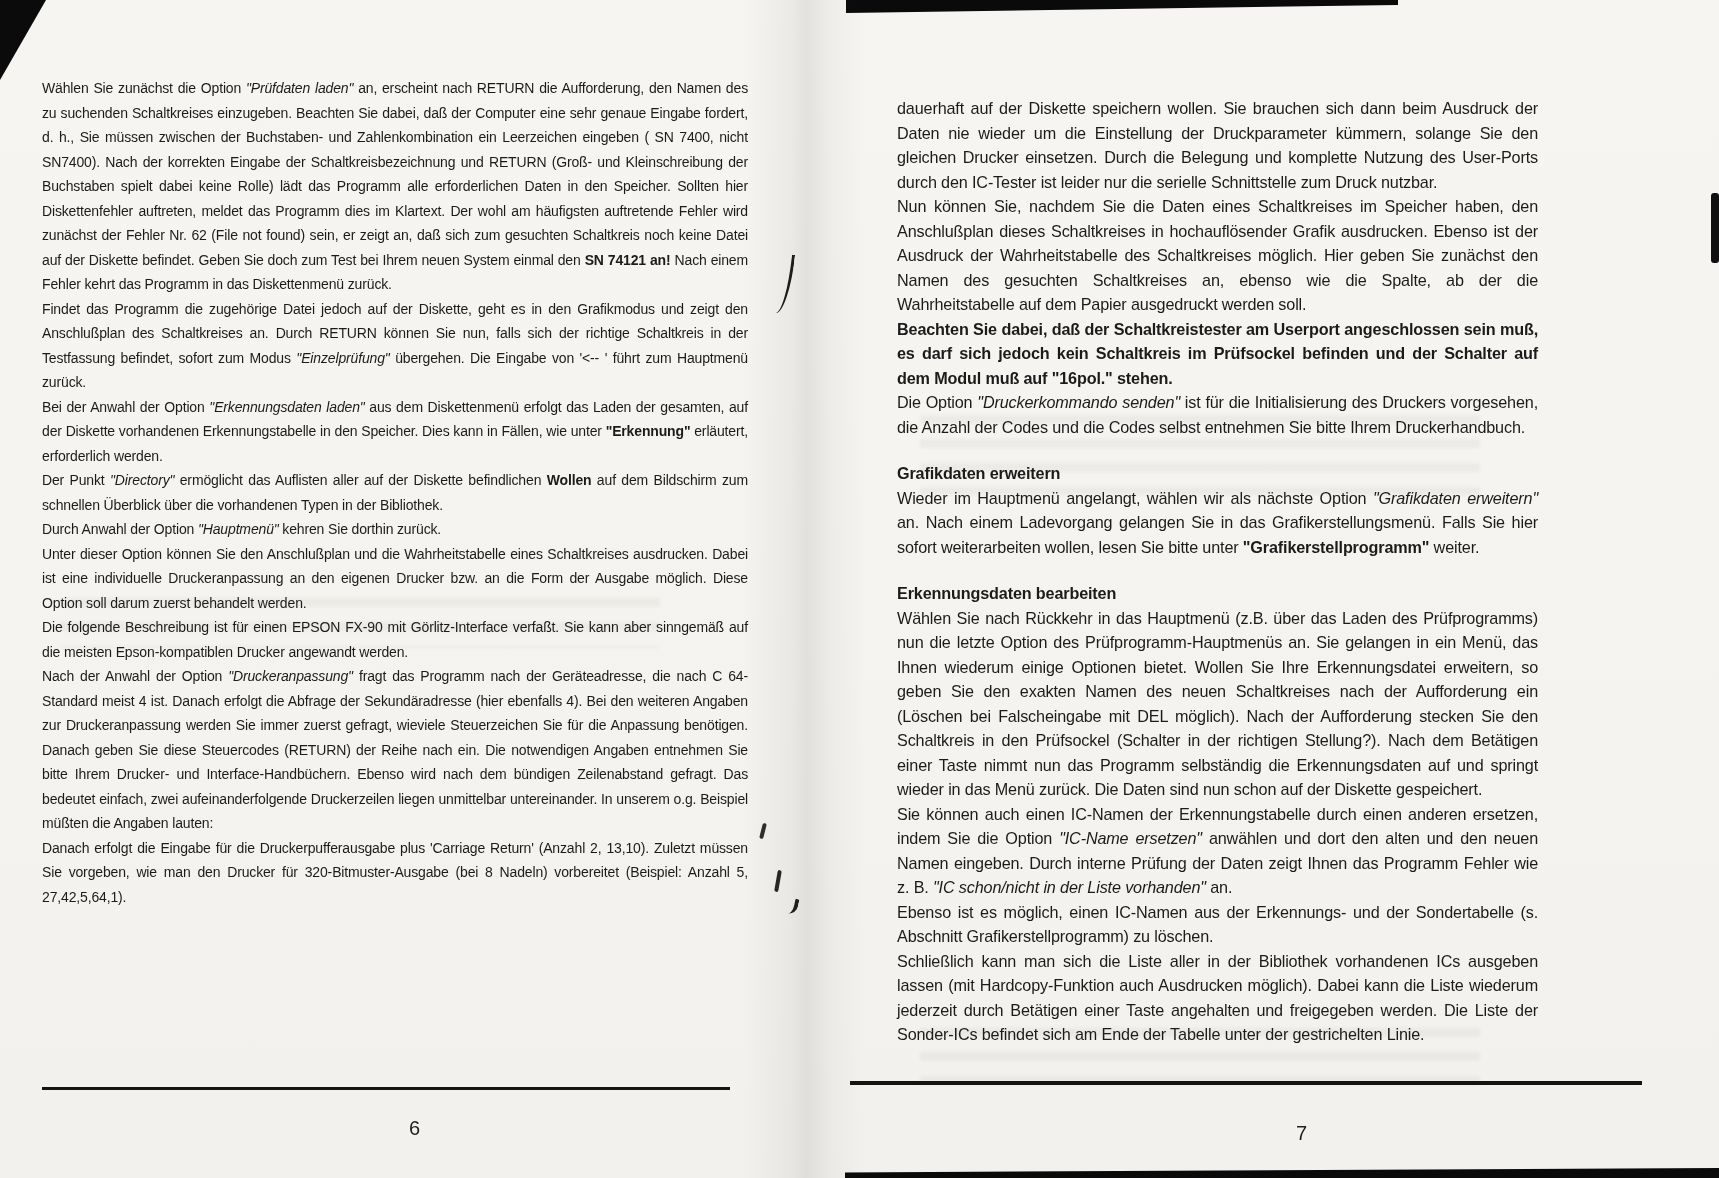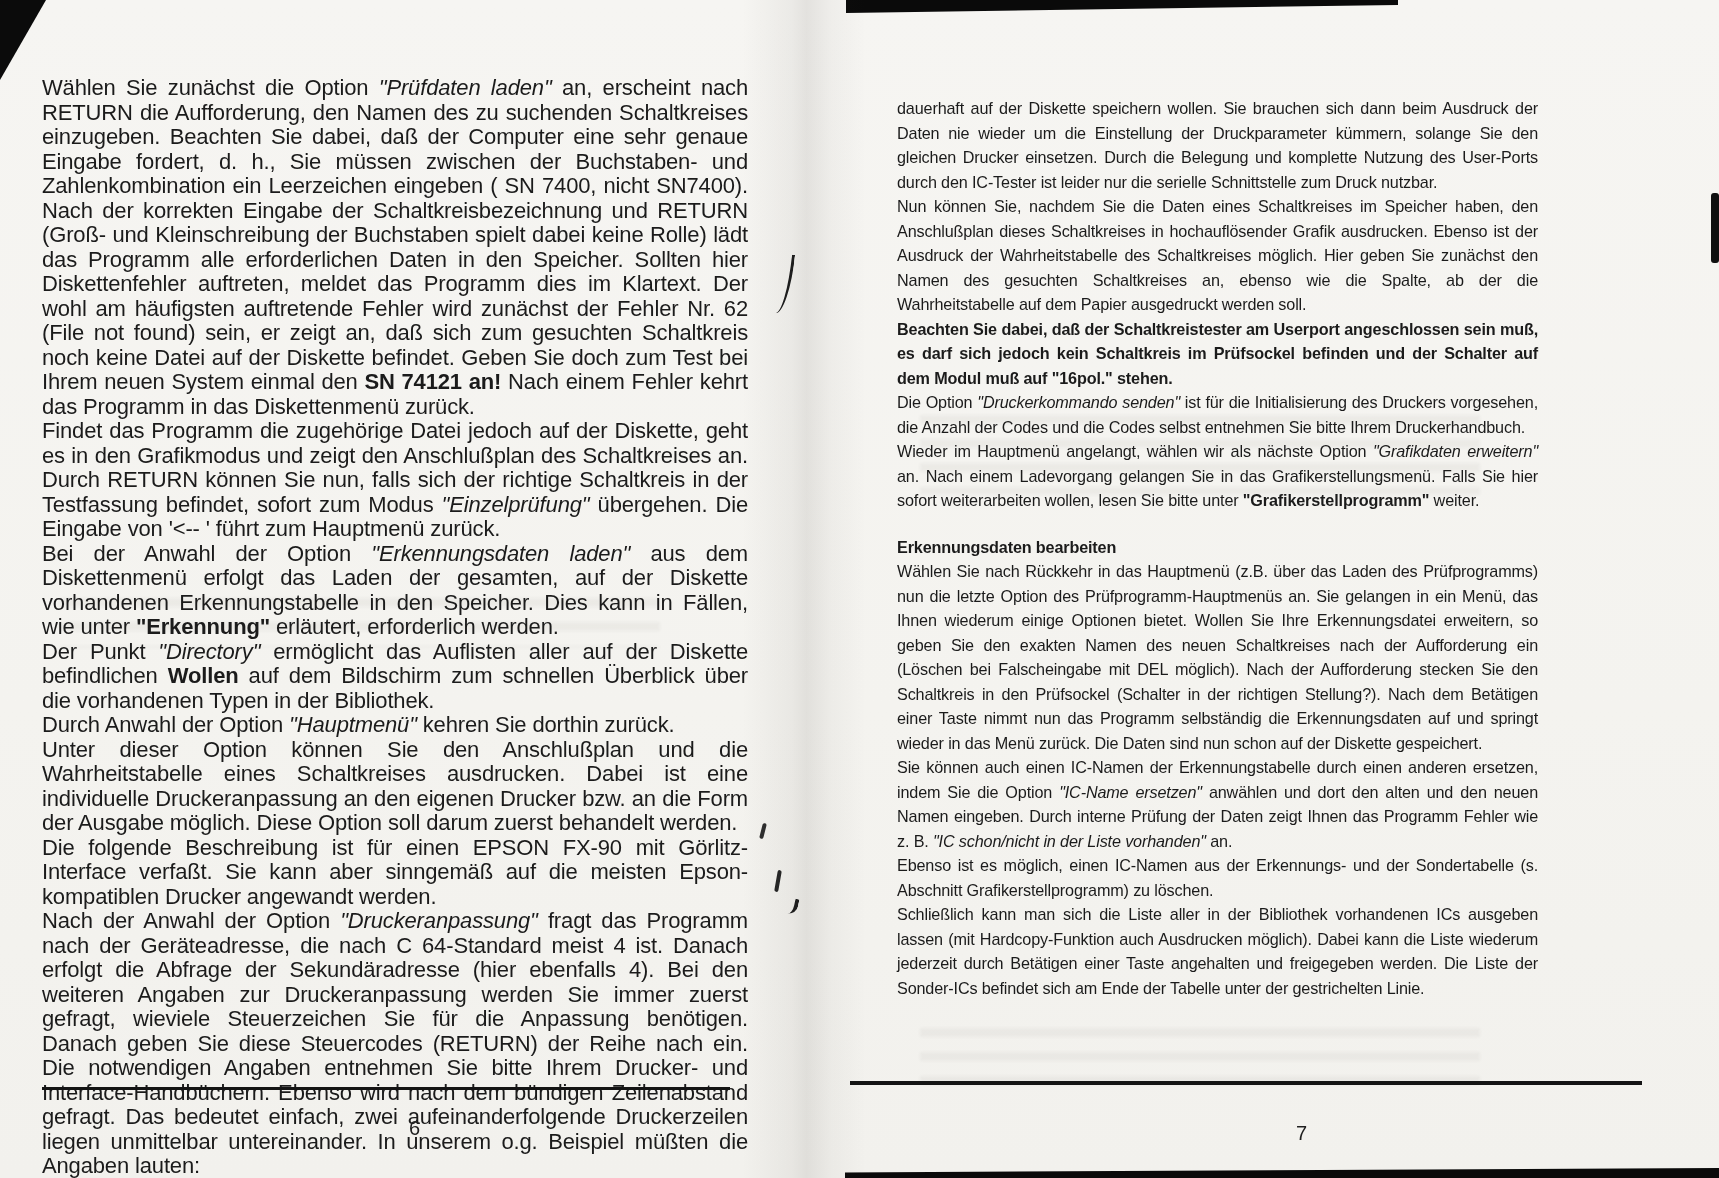--- a/index.html
+++ b/index.html
@@ -2,21 +2,21 @@
 <html lang="de"><head>
 <meta charset="utf-8">
 <style>
   html,body{margin:0;padding:0;}
   body{
     width:1719px;height:1178px;position:relative;overflow:hidden;
     background:linear-gradient(180deg,#f6f5f2 0%,#f4f3ef 60%,#f2f1ed 100%);
     font-family:"Liberation Sans",sans-serif;color:#1b1b1b;
   }
   .page-col{position:absolute;}
-  #page6-content{left:42px;top:76px;width:706px;font-size:22px;line-height:24.5px;}
+  #page6-content{left:42px;top:76px;width:706px;font-size:14px;line-height:24.5px;}
   #page7-content{left:897px;top:96px;width:641px;font-size:16.2px;line-height:24.5px;}
   .para{margin:0;text-align:justify;text-align-last:left;letter-spacing:-0.15px;}
   .para-bold{font-weight:bold;}
   .heading{margin:22px 0 0 0;font-size:inherit;line-height:inherit;font-weight:bold;letter-spacing:-0.15px;}
   .code-line{margin:0;font-weight:bold;font-size:0.88em;letter-spacing:-0.1px;}
   .seg-i{font-style:italic;}
   .seg-b{font-weight:bold;}
   .rule{position:absolute;background:#141414;}
   #rule6{left:42px;top:1087px;width:688px;height:3px;}
   #rule7{left:850px;top:1081px;width:792px;height:4px;}
@@ -64,29 +64,31 @@
 
 <div class="page-col" id="page6-content">
     <p class="para">Wählen Sie zunächst die Option <span class="seg-i">"Prüfdaten laden"</span> an, erscheint nach RETURN die Aufforderung, den Namen des zu suchenden Schaltkreises einzugeben. Beachten Sie dabei, daß der Computer eine sehr genaue Eingabe fordert, d. h., Sie müssen zwischen der Buchstaben- und Zahlenkombination ein Leerzeichen eingeben ( SN 7400, nicht SN7400). Nach der korrekten Eingabe der Schaltkreisbezeichnung und RETURN (Groß- und Kleinschreibung der Buchstaben spielt dabei keine Rolle) lädt das Programm alle erforderlichen Daten in den Speicher. Sollten hier Diskettenfehler auftreten, meldet das Programm dies im Klartext. Der wohl am häufigsten auftretende Fehler wird zunächst der Fehler Nr. 62 (File not found) sein, er zeigt an, daß sich zum gesuchten Schaltkreis noch keine Datei auf der Diskette befindet. Geben Sie doch zum Test bei Ihrem neuen System einmal den <span class="seg-b">SN 74121 an!</span> Nach einem Fehler kehrt das Programm in das Diskettenmenü zurück.</p>
     <p class="para">Findet das Programm die zugehörige Datei jedoch auf der Diskette, geht es in den Grafikmodus und zeigt den Anschlußplan des Schaltkreises an. Durch RETURN können Sie nun, falls sich der richtige Schaltkreis in der Testfassung befindet, sofort zum Modus <span class="seg-i">"Einzelprüfung"</span> übergehen. Die Eingabe von '&lt;-- ' führt zum Hauptmenü zurück.</p>
     <p class="para">Bei der Anwahl der Option <span class="seg-i">"Erkennungsdaten laden"</span> aus dem Diskettenmenü erfolgt das Laden der gesamten, auf der Diskette vorhandenen Erkennungstabelle in den Speicher. Dies kann in Fällen, wie unter <span class="seg-b">"Erkennung"</span> erläutert, erforderlich werden.</p>
     <p class="para">Der Punkt <span class="seg-i">"Directory"</span> ermöglicht das Auflisten aller auf der Diskette befindlichen <span class="seg-b">Wollen</span> auf dem Bildschirm zum schnellen Überblick über die vorhandenen Typen in der Bibliothek.</p>
     <p class="para">Durch Anwahl der Option <span class="seg-i">"Hauptmenü"</span> kehren Sie dorthin zurück.</p>
     <p class="para">Unter dieser Option können Sie den Anschlußplan und die Wahrheitstabelle eines Schaltkreises ausdrucken. Dabei ist eine individuelle Druckeranpassung an den eigenen Drucker bzw. an die Form der Ausgabe möglich. Diese Option soll darum zuerst behandelt werden.</p>
     <p class="para">Die folgende Beschreibung ist für einen EPSON FX-90 mit Görlitz-Interface verfaßt. Sie kann aber sinngemäß auf die meisten Epson-kompatiblen Drucker angewandt werden.</p>
     <p class="para">Nach der Anwahl der Option <span class="seg-i">"Druckeranpassung"</span> fragt das Programm nach der Geräteadresse, die nach C 64-Standard meist 4 ist. Danach erfolgt die Abfrage der Sekundäradresse (hier ebenfalls 4). Bei den weiteren Angaben zur Druckeranpassung werden Sie immer zuerst gefragt, wieviele Steuerzeichen Sie für die Anpassung benötigen. Danach geben Sie diese Steuercodes (RETURN) der Reihe nach ein. Die notwendigen Angaben entnehmen Sie bitte Ihrem Drucker- und Interface-Handbüchern. Ebenso wird nach dem bündigen Zeilenabstand gefragt. Das bedeutet einfach, zwei aufeinanderfolgende Druckerzeilen liegen unmittelbar untereinander. In unserem o.g. Beispiel müßten die Angaben lauten:</p>
+    <p class="para">Danach erfolgt die Eingabe für die Druckerpufferausgabe plus 'Carriage Return' (Anzahl 2, 13,10). Zuletzt müssen Sie vorgeben, wie man den Drucker für 320-Bitmuster-Ausgabe (bei 8 Nadeln) vorbereitet (Beispiel: Anzahl 5, 27,42,5,64,1).</p>
   </div>
 <div class="rule" id="rule6"></div>
 <div class="page-number" id="num6">6</div>
 
 <div class="page-col" id="page7-content">
     <p class="para">dauerhaft auf der Diskette speichern wollen. Sie brauchen sich dann beim Ausdruck der Daten nie wieder um die Einstellung der Druckparameter kümmern, solange Sie den gleichen Drucker einsetzen. Durch die Belegung und komplette Nutzung des User-Ports durch den IC-Tester ist leider nur die serielle Schnittstelle zum Druck nutzbar.</p>
     <p class="para">Nun können Sie, nachdem Sie die Daten eines Schaltkreises im Speicher haben, den Anschlußplan dieses Schaltkreises in hochauflösender Grafik ausdrucken. Ebenso ist der Ausdruck der Wahrheitstabelle des Schaltkreises möglich. Hier geben Sie zunächst den Namen des gesuchten Schaltkreises an, ebenso wie die Spalte, ab der die Wahrheitstabelle auf dem Papier ausgedruckt werden soll.</p>
     <p class="para para-bold"><span class="seg-b">Beachten Sie dabei, daß der Schaltkreistester am Userport angeschlossen sein muß, es darf sich jedoch kein Schaltkreis im Prüfsockel befinden und der Schalter auf dem Modul muß auf "16pol." stehen.</span></p>
     <p class="para">Die Option <span class="seg-i">"Druckerkommando senden"</span> ist für die Initialisierung des Druckers vorgesehen, die Anzahl der Codes und die Codes selbst entnehmen Sie bitte Ihrem Druckerhandbuch.</p>
+    <h3 class="heading">Grafikdaten erweitern</h3>
     <p class="para">Wieder im Hauptmenü angelangt, wählen wir als nächste Option <span class="seg-i">"Grafikdaten erweitern"</span> an. Nach einem Ladevorgang gelangen Sie in das Grafikerstellungsmenü. Falls Sie hier sofort weiterarbeiten wollen, lesen Sie bitte unter <span class="seg-b">"Grafikerstellprogramm"</span> weiter.</p>
     <h3 class="heading">Erkennungsdaten bearbeiten</h3>
     <p class="para">Wählen Sie nach Rückkehr in das Hauptmenü (z.B. über das Laden des Prüfprogramms) nun die letzte Option des Prüfprogramm-Hauptmenüs an. Sie gelangen in ein Menü, das Ihnen wiederum einige Optionen bietet. Wollen Sie Ihre Erkennungsdatei erweitern, so geben Sie den exakten Namen des neuen Schaltkreises nach der Aufforderung ein (Löschen bei Falscheingabe mit DEL möglich). Nach der Aufforderung stecken Sie den Schaltkreis in den Prüfsockel (Schalter in der richtigen Stellung?). Nach dem Betätigen einer Taste nimmt nun das Programm selbständig die Erkennungsdaten auf und springt wieder in das Menü zurück. Die Daten sind nun schon auf der Diskette gespeichert.</p>
     <p class="para">Sie können auch einen IC-Namen der Erkennungstabelle durch einen anderen ersetzen, indem Sie die Option <span class="seg-i">"IC-Name ersetzen"</span> anwählen und dort den alten und den neuen Namen eingeben. Durch interne Prüfung der Daten zeigt Ihnen das Programm Fehler wie z. B. <span class="seg-i">"IC schon/nicht in der Liste vorhanden"</span> an.</p>
     <p class="para">Ebenso ist es möglich, einen IC-Namen aus der Erkennungs- und der Sondertabelle (s. Abschnitt Grafikerstellprogramm) zu löschen.</p>
     <p class="para">Schließlich kann man sich die Liste aller in der Bibliothek vorhandenen ICs ausgeben lassen (mit Hardcopy-Funktion auch Ausdrucken möglich). Dabei kann die Liste wiederum jederzeit durch Betätigen einer Taste angehalten und freigegeben werden. Die Liste der Sonder-ICs befindet sich am Ende der Tabelle unter der gestrichelten Linie.</p>
   </div>
 <div class="rule" id="rule7"></div>
 <div class="page-number" id="num7">7</div>
 

